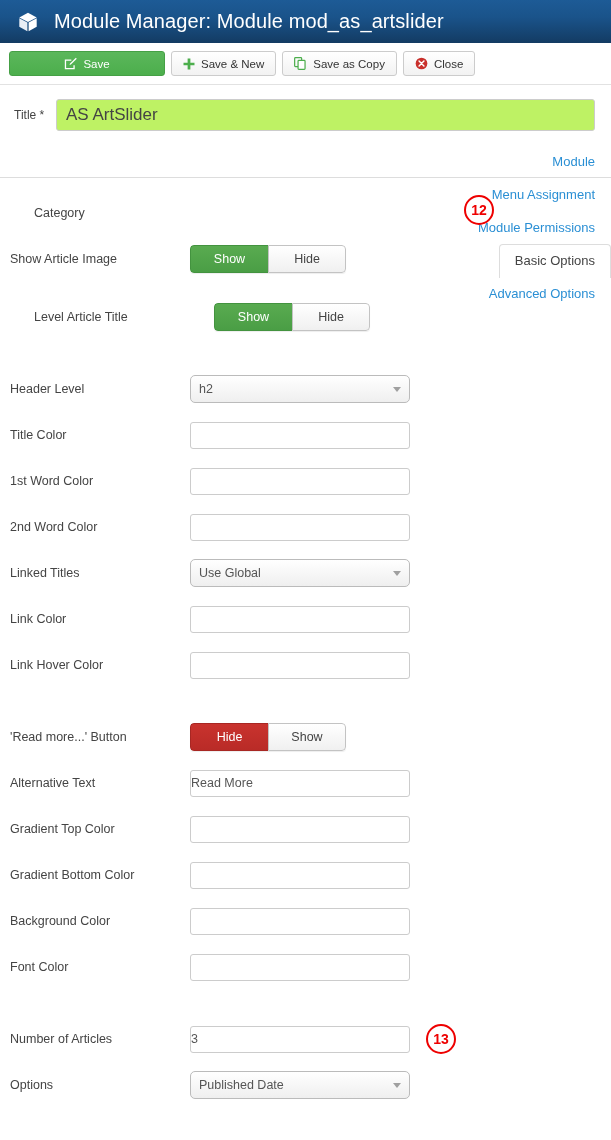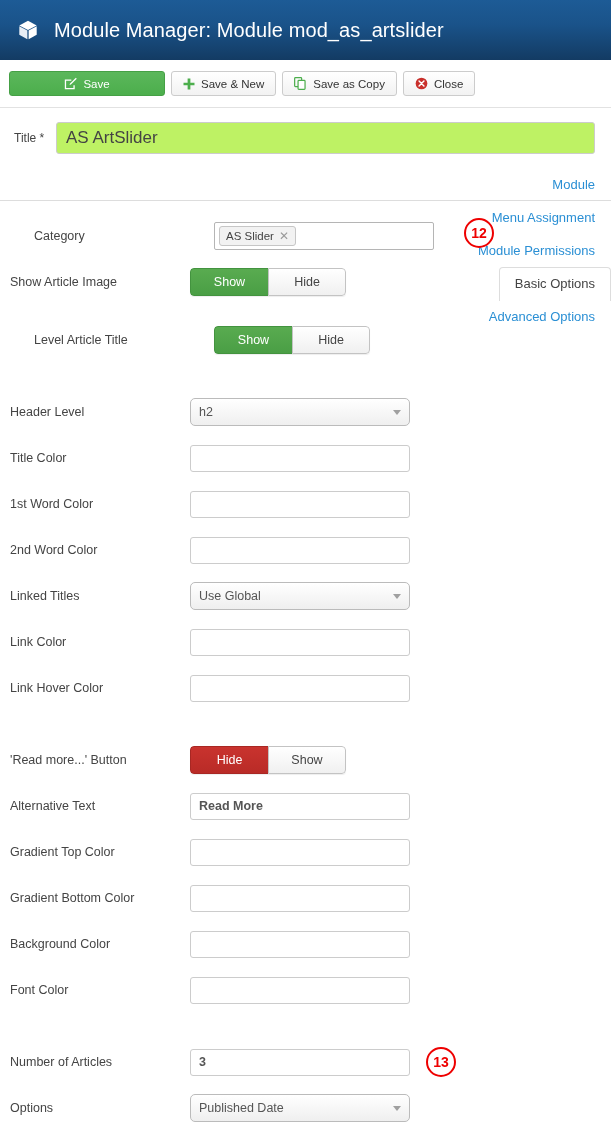--- a/index.html
+++ b/index.html
@@ -11,42 +11,42 @@
     width: 611px;
     height: 1140px;
     font-family: "Liberation Sans", sans-serif;
     color: #333333;
     overflow: hidden;
     position: relative;
   }
 
   
   .header {
-    height: 60px;
+    height: 43px;
     background: linear-gradient(to bottom, #1d5b96 0%, #1a538a 40%, #133b63 100%);
     display: flex;
     align-items: center;
     padding-left: 16px;
     color: #ffffff;
   }
   .header-icon {
     width: 24px; height: 24px;
     margin-right: 14px;
     display: flex; align-items: center; justify-content: center;
   }
   .header-title {
     font-size: 20px;
     font-weight: normal;
     letter-spacing: 0.1px;
     white-space: nowrap;
   }
 
   
   .toolbar {
-    height: 48px;
+    height: 42px;
     background: #ffffff;
     border-bottom: 1px solid #e2e2e2;
     display: flex;
     align-items: center;
     padding: 0 9px;
     gap: 6px;
   }
   .tbtn {
     height: 25px;
     display: inline-flex;
@@ -147,24 +147,23 @@
   .ctrl { position: relative; }
 
   .text-input {
     width: 220px;
     height: 27px;
     border: 1px solid #cccccc;
     border-radius: 3px;
     background: #ffffff;
     font-size: 12.5px;
     color: #555555;
-    padding: 0 8px;
+    padding: 0 0;
     font-family: "Liberation Sans", sans-serif;
     outline: none;
-    font-weight: bold;
   }
   .chip-box {
     width: 220px;
     height: 28px;
     border: 1px solid #b5b5b5;
     border-radius: 2px;
     background: #ffffff;
     display: flex;
     align-items: center;
     padding: 0 4px;
@@ -324,28 +323,20 @@
   <div class="tab">Menu Assignment</div>
   <div class="tab">Module Permissions</div>
   <div class="tab active">Basic Options</div>
   <div class="tab">Advanced Options</div>
 </div>
 
 <div class="form">
 
   <div class="row gap-sm">
     <span class="row-label">Category</span>
-    <div class="ctrl">
-      <div class="chip-box">
-        <span class="chip">
-          <span>AS Slider</span>
-          <span class="chip-x">✕</span>
-        </span>
-      </div>
-    </div>
     <div class="badge" style="left:432px; top:5px;">12</div>
   </div>
 
   <div class="row">
     <span class="row-label">Show Article Image</span>
     <div class="toggle">
       <div class="seg on-green">Show</div>
       <div class="seg">Hide</div>
     </div>
   </div>

